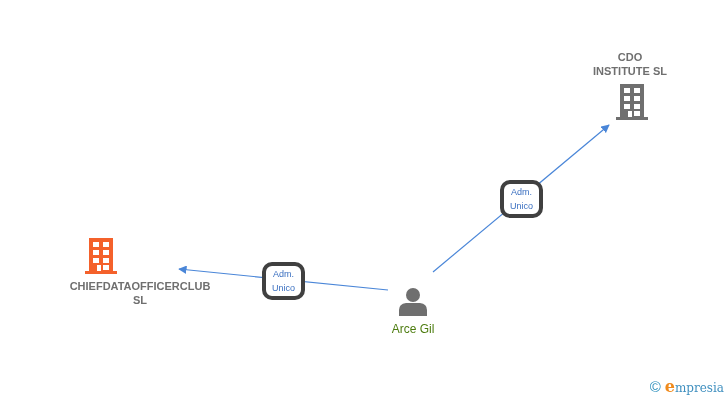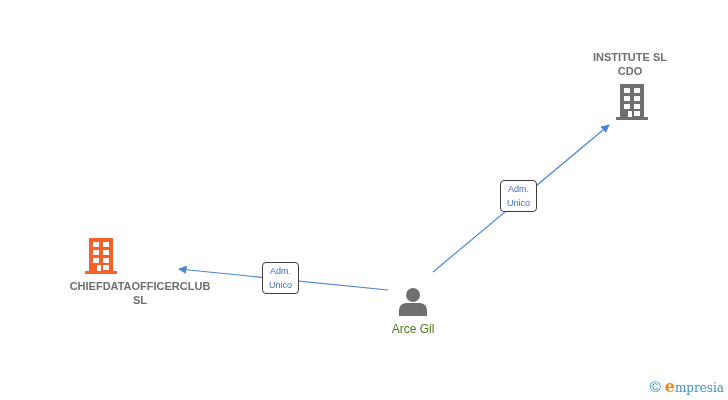--- a/index.html
+++ b/index.html
@@ -2,42 +2,42 @@
 <html><head>
 <meta charset="utf-8">
 <style>
   html, body { margin:0; padding:0; }
   body { width:728px; height:400px; background:#ffffff; position:relative; overflow:hidden; font-family:"Liberation Sans", sans-serif; }
   .edges { position:absolute; left:0; top:0; }
   .node-label { position:absolute; text-align:center; color:#777; font-size:11px; line-height:14px; }
   .company-label { font-weight:bold; color:#6f6f6f; }
   .person-label { color:#4d7c0f; font-size:12px; line-height:14px; }
   .icon { position:absolute; }
-  .role-box { position:absolute; background:#fff; border:1px solid #404040; border-radius:4px; color:#3a6fc0; font-size:9px; line-height:14px; text-align:center; padding:1px 6px; }
+  .role-box { position:absolute; background:#fff; border:4px solid #404040; border-radius:10px; color:#3a6fc0; font-size:9px; line-height:14px; text-align:center; padding:1px 6px; }
   .footer { position:absolute; right:4px; bottom:4px; display:flex; align-items:center; gap:4px; }
   .copy { color:#2b8fbd; font-size:15px; }
   .brand { color:#3f8fbf; font-family:"DejaVu Serif", serif; font-size:12px; }
   .brand-e { color:#f08a1c; font-size:16px; font-weight:bold; }
 </style>
 </head>
 <body>
 
 <svg class="edges" width="728" height="400">
   <defs>
     <marker id="arrow" viewBox="0 0 10 10" refX="9" refY="5" markerWidth="7" markerHeight="7" orient="auto-start-reverse">
       <path d="M0,0 L10,5 L0,10 z" fill="#4a86d8"></path>
     </marker>
   </defs>
   <line x1="433" y1="272" x2="609" y2="125" stroke="#4a86d8" stroke-width="1.2" marker-end="url(#arrow)"></line>
   <line x1="388" y1="290" x2="179" y2="269" stroke="#4a86d8" stroke-width="1.2" marker-end="url(#arrow)"></line>
 </svg>
 
 <div class="node-label company-label" style="left:570px; top:50px; width:120px;">
+  <div>CDO</div>
   <div>INSTITUTE  SL</div>
-  <div>CDO</div>
 </div>
 <svg class="icon" style="left:616px; top:84px;" width="32" height="36" viewBox="0 0 32 36">
   <rect x="4" y="0" width="24" height="33" fill="#6f6f6f"></rect>
   <rect x="0" y="33" width="32" height="3" fill="#6f6f6f"></rect>
   <rect x="8" y="4" width="6" height="5" fill="#fff"></rect>
     <rect x="18" y="4" width="6" height="5" fill="#fff"></rect>
   <rect x="8" y="12" width="6" height="5" fill="#fff"></rect>
     <rect x="18" y="12" width="6" height="5" fill="#fff"></rect>
   <rect x="8" y="20" width="6" height="5" fill="#fff"></rect>
     <rect x="18" y="20" width="6" height="5" fill="#fff"></rect>

